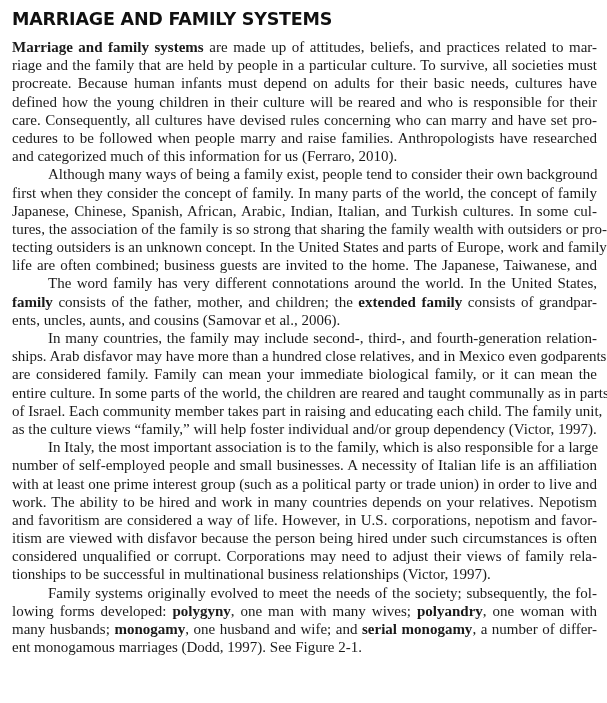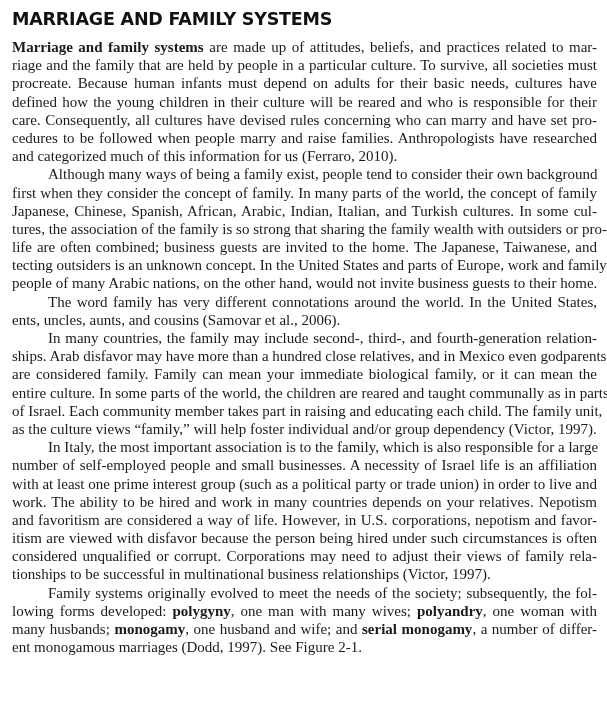--- a/index.html
+++ b/index.html
@@ -31,39 +31,39 @@
         <span class="line">defined how the young children in their culture will be reared and who is responsible for their</span>
         <span class="line">care. Consequently, all cultures have devised rules concerning who can marry and have set pro-</span>
         <span class="line">cedures to be followed when people marry and raise families. Anthropologists have researched</span>
         <span class="line last">and categorized much of this information for us (Ferraro, 2010).</span>
       </div>
       <div>
         <span class="line indent">Although many ways of being a family exist, people tend to consider their own background</span>
         <span class="line">first when they consider the concept of family. In many parts of the world, the concept of family</span>
         <span class="line">Japanese, Chinese, Spanish, African, Arabic, Indian, Italian, and Turkish cultures. In some cul-</span>
         <span class="line">tures, the association of the family is so strong that sharing the family wealth with outsiders or pro-</span>
+        <span class="line">tecting outsiders is an unknown concept. In the United States and parts of Europe, work and family</span>
         <span class="line">life are often combined; business guests are invited to the home. The Japanese, Taiwanese, and</span>
-        <span class="line">tecting outsiders is an unknown concept. In the United States and parts of Europe, work and family</span>
-        <span class="line last">people of many Arabic nations, on the other hand, would not invite business guests to their home.</span>
       </div>
       <div>
         <span class="line indent">The word family has very different connotations around the world. In the United States,</span>
+        <span class="line"><b>family</b> consists of the father, mother, and children; the <b>extended family</b> consists of grandpar-</span>
         <span class="line last">ents, uncles, aunts, and cousins (Samovar et al., 2006).</span>
       </div>
       <div>
         <span class="line indent">In many countries, the family may include second-, third-, and fourth-generation relation-</span>
         <span class="line">ships. Arab disfavor may have more than a hundred close relatives, and in Mexico even godparents</span>
         <span class="line">are considered family. Family can mean your immediate biological family, or it can mean the</span>
         <span class="line">entire culture. In some parts of the world, the children are reared and taught communally as in parts</span>
         <span class="line">of Israel. Each community member takes part in raising and educating each child. The family unit,</span>
         <span class="line last">as the culture views “family,” will help foster individual and/or group dependency (Victor, 1997).</span>
       </div>
       <div>
         <span class="line indent">In Italy, the most important association is to the family, which is also responsible for a large</span>
-        <span class="line">number of self-employed people and small businesses. A necessity of Israel life is an affiliation</span>
+        <span class="line">number of self-employed people and small businesses. A necessity of Italian life is an affiliation</span>
         <span class="line">with at least one prime interest group (such as a political party or trade union) in order to live and</span>
         <span class="line">work. The ability to be hired and work in many countries depends on your relatives. Nepotism</span>
         <span class="line">and favoritism are considered a way of life. However, in U.S. corporations, nepotism and favor-</span>
         <span class="line">itism are viewed with disfavor because the person being hired under such circumstances is often</span>
         <span class="line">considered unqualified or corrupt. Corporations may need to adjust their views of family rela-</span>
         <span class="line last">tionships to be successful in multinational business relationships (Victor, 1997).</span>
       </div>
       <div>
         <span class="line indent">Family systems originally evolved to meet the needs of the society; subsequently, the fol-</span>
         <span class="line">lowing forms developed: <b>polygyny</b>, one man with many wives; <b>polyandry</b>, one woman with</span>

